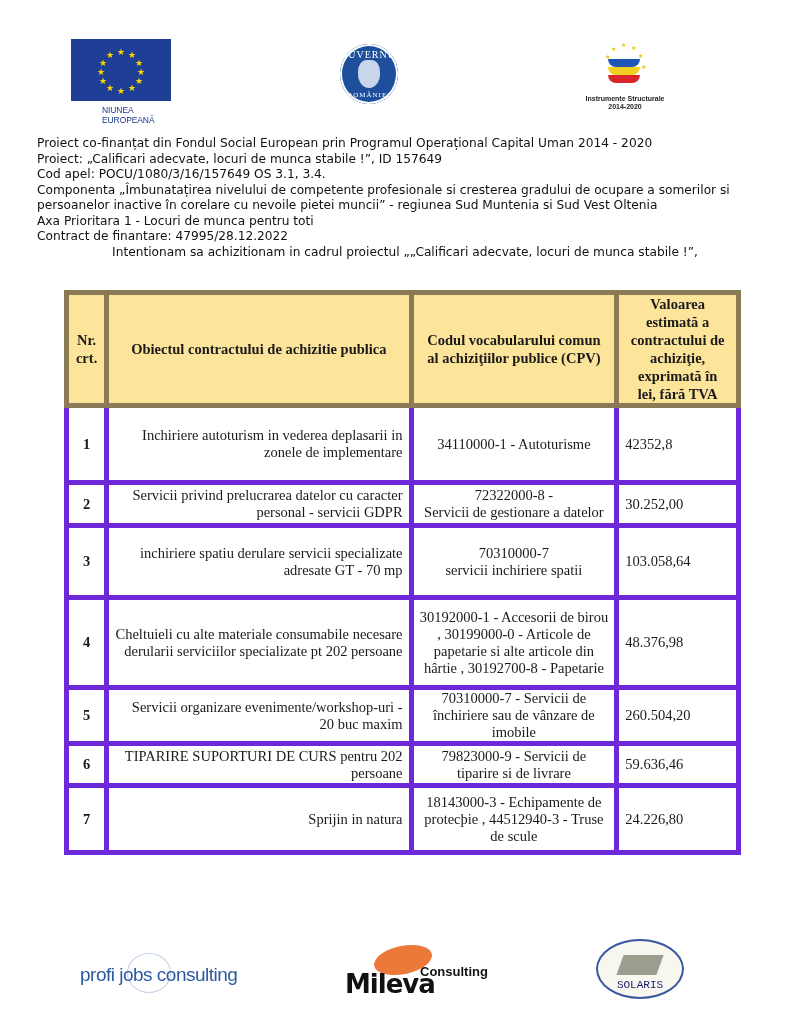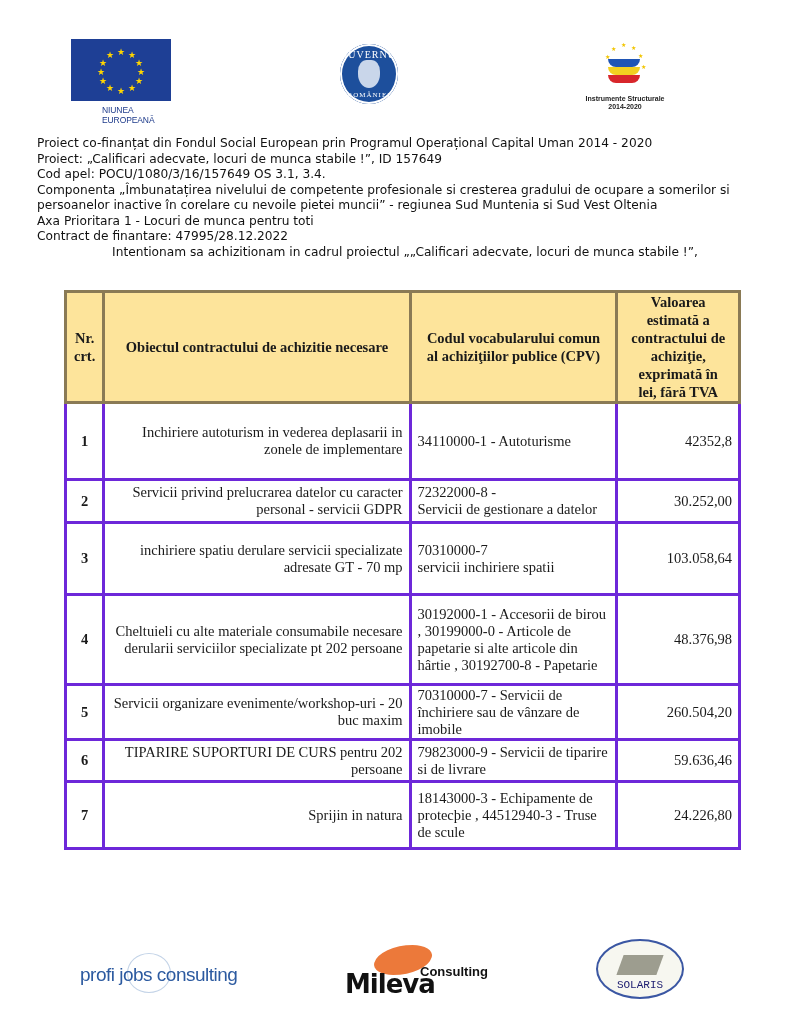--- a/index.html
+++ b/index.html
@@ -28,26 +28,26 @@
   .is-caption { font-family: "Liberation Sans", sans-serif; font-size: 7px; font-weight: bold; color: #222; line-height: 8px; margin-top: 6px; }
 
   
   .intro { position: absolute; left: 37px; top: 136px; width: 730px; font-family: "DejaVu Sans", sans-serif; font-size: 12.2px; line-height: 15.5px; color: #111; }
   .intro .line { white-space: nowrap; }
   .intro .wrap { white-space: normal; }
   .intro .center { text-align: center; padding-left: 6px; }
 
   
   table.acq { position: absolute; left: 64px; top: 290px; width: 677px; border-collapse: collapse; font-family: "Liberation Serif", serif; font-size: 14.5px; color: #1a1a1a; }
-  table.acq th, table.acq td { border: 3px solid #6d28d9; padding: 0 6px; vertical-align: middle; }
+  table.acq th, table.acq td { border: 5px solid #6d28d9; padding: 0 6px; vertical-align: middle; }
   table.acq thead th { background: #fde49b; font-weight: bold; text-align: center; line-height: 18px; border-color: #8a7a55; }
   table.acq td.nr { text-align: center; font-weight: bold; }
   table.acq td.obj { text-align: right; line-height: 17px; margin-left: 16px; }
-  table.acq td.cpv { text-align: left; line-height: 17px; }
-  table.acq td.val { text-align: right; }
+  table.acq td.cpv { text-align: center; line-height: 17px; }
+  table.acq td.val { text-align: left; }
   .c-nr { width: 36px; }
   .c-obj { width: 290px; }
   .c-cpv { width: 196px; }
   .c-val { width: 116px; }
 
   
   .profi { left: 80px; top: 955px; width: 190px; height: 40px; font-family: "Liberation Sans", sans-serif; color: #2c5aa0; font-size: 19px; letter-spacing: -0.5px; }
   .profi .globe { position: absolute; left: 47px; top: -2px; width: 42px; height: 38px; border: 1px solid #a9c0dd; border-radius: 50%; opacity: 0.7; }
   .profi .txt { position: absolute; left: 0; top: 9px; white-space: nowrap; }
   .mileva { left: 345px; top: 945px; width: 170px; height: 55px; }
@@ -119,21 +119,21 @@
 <table class="acq">
   <colgroup>
     <col class="c-nr">
       <col class="c-obj">
       <col class="c-cpv">
       <col class="c-val">
   </colgroup>
   <thead>
     <tr style="height:110px">
       <th>Nr. crt.</th>
-      <th>Obiectul contractului de achizitie necesare</th>
+      <th>Obiectul contractului de achizitie publica</th>
       <th style="padding:0 8px">Codul vocabularului comun al achiziţiilor publice (CPV)</th>
       <th style="padding:0 10px">Valoarea estimată a contractului de achiziţie, exprimată în lei, fără TVA</th>
     </tr>
   </thead>
   <tbody>
     <tr style="height:77px">
       <td class="nr">1</td>
       <td class="obj">Inchiriere autoturism in vederea deplasarii in zonele de implementare</td>
       <td class="cpv">34110000-1 - Autoturisme</td>
       <td class="val">42352,8</td>

